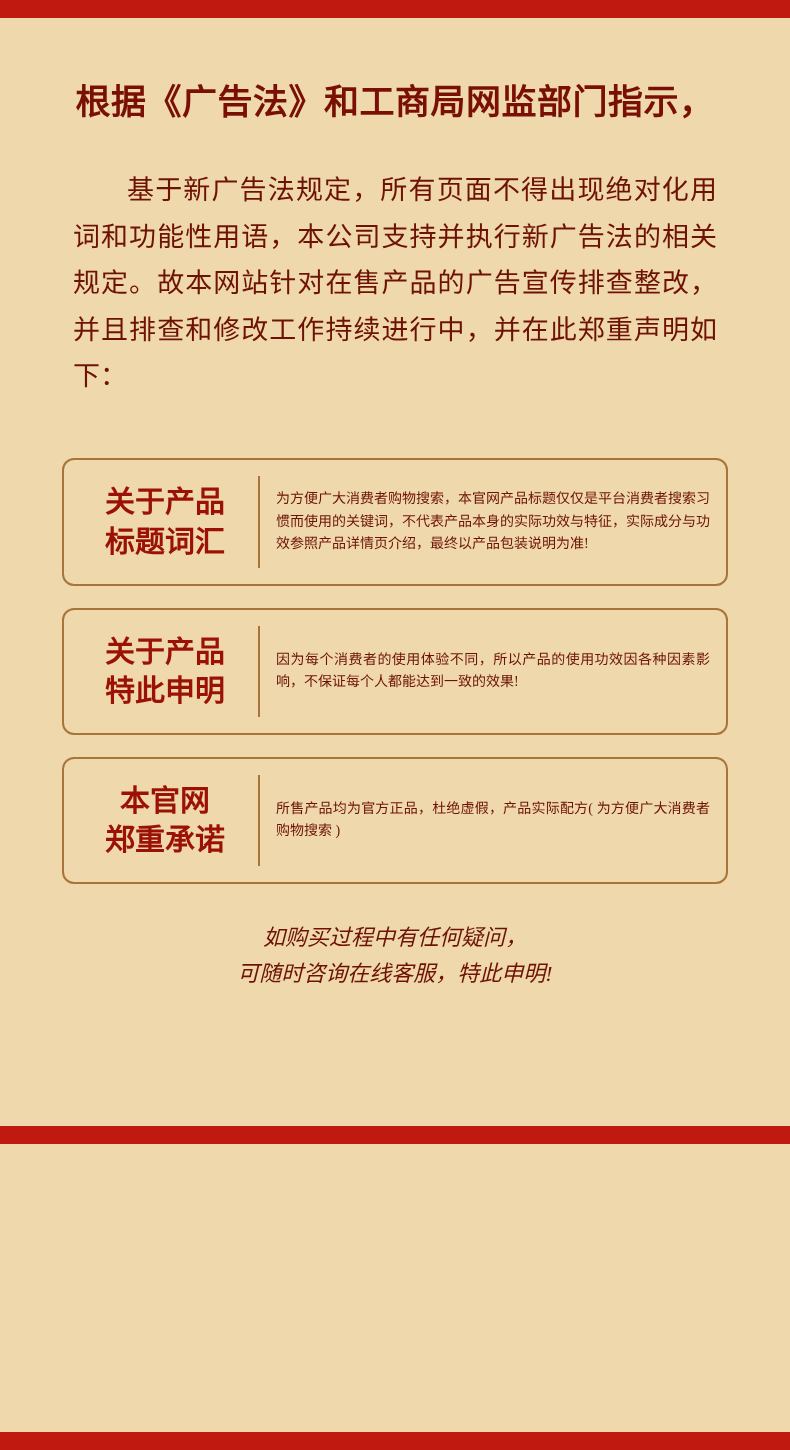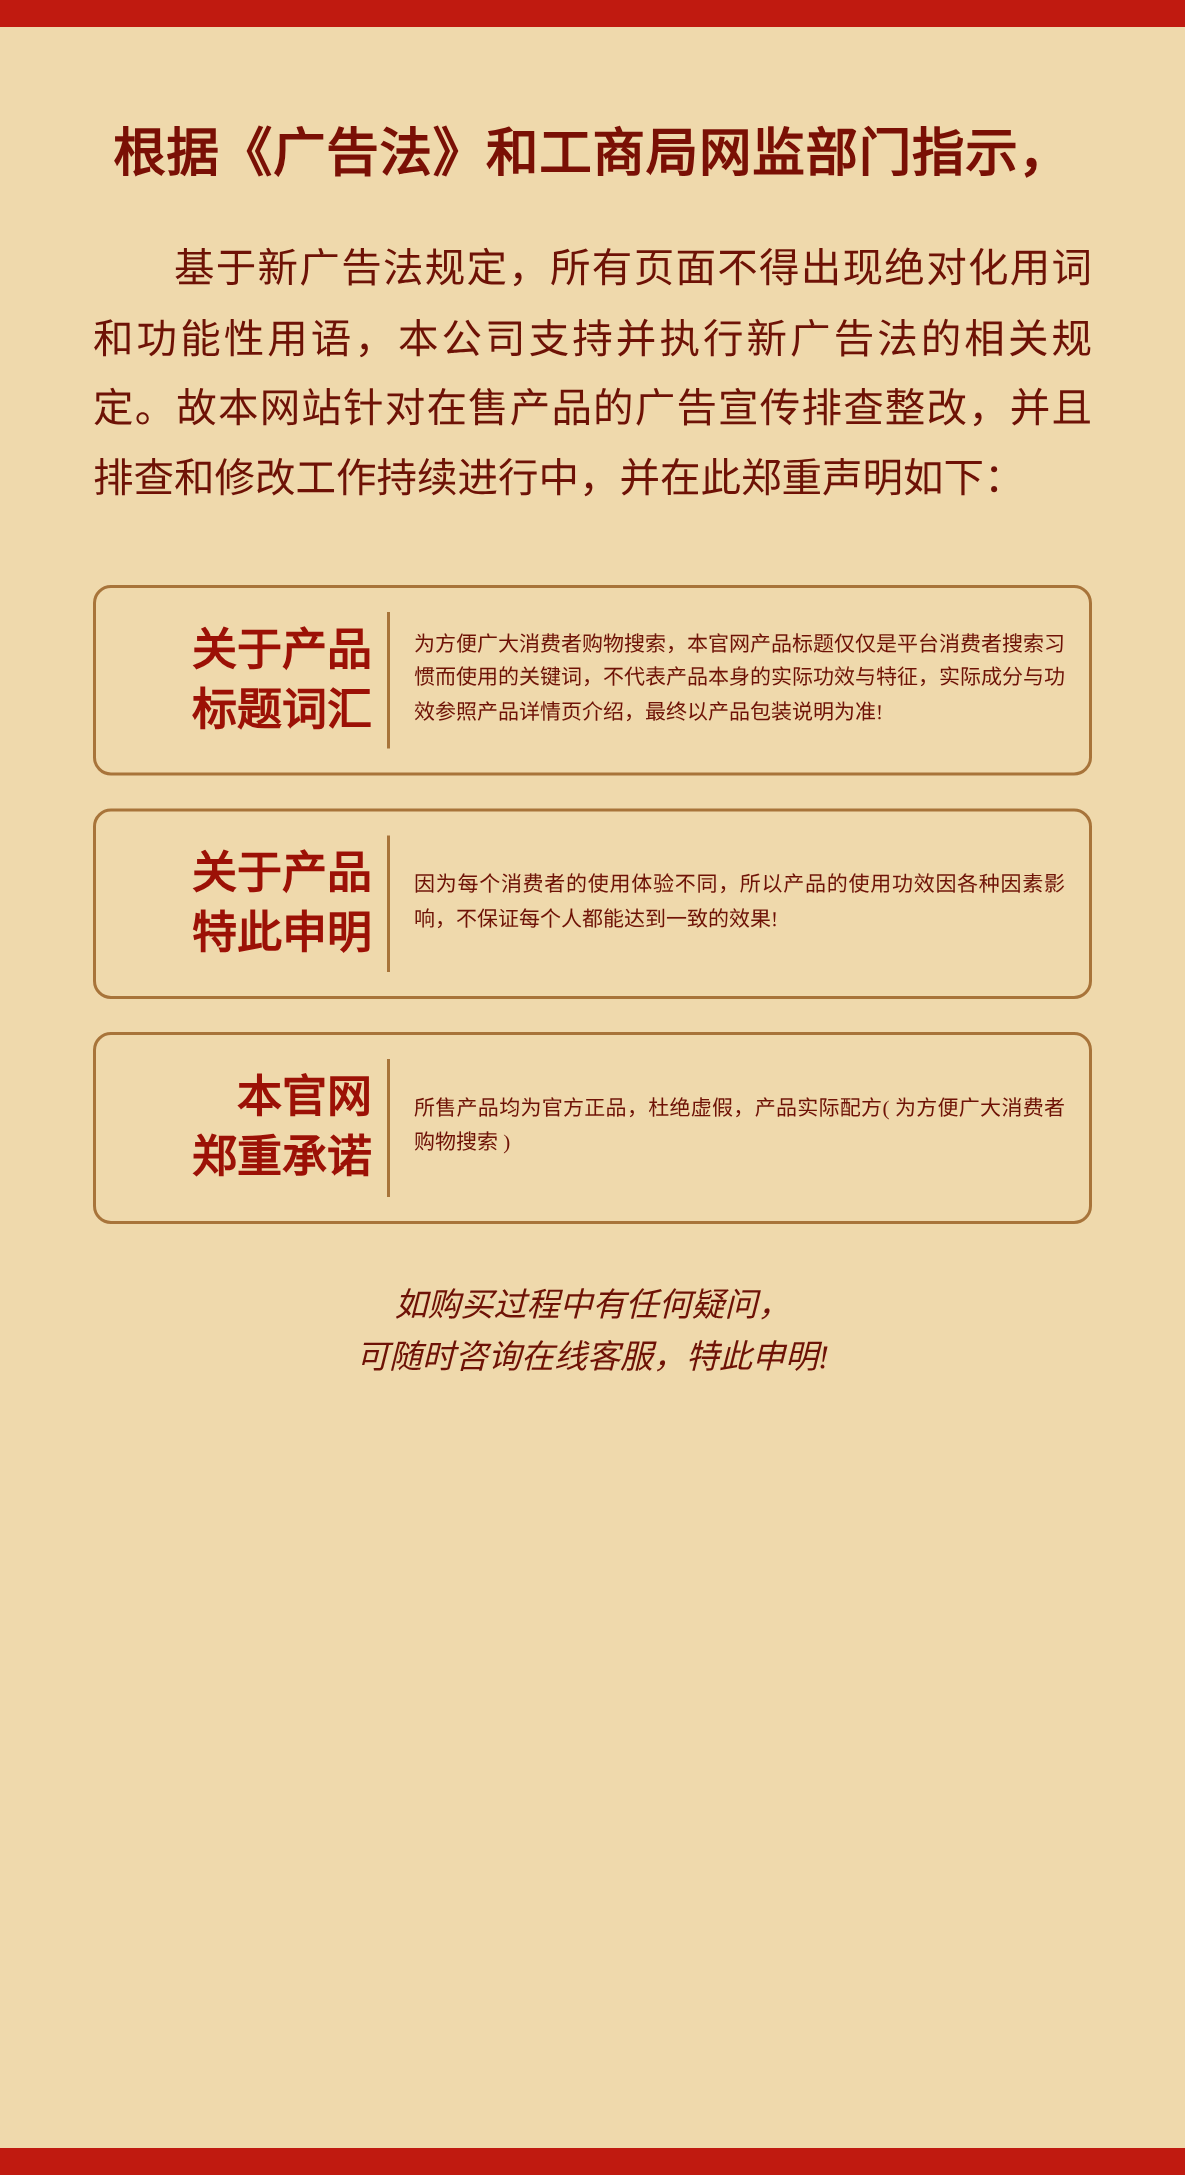--- a/index.html
+++ b/index.html
@@ -9,21 +9,21 @@
   body {
     width: 790px;
     height: 1450px;
     background: #c01a10;
     font-family: "Liberation Serif", "DejaVu Serif", serif;
     overflow: hidden;
   }
   .page {
     position: relative;
     width: 790px;
-    height: 1450px;
+    height: 1144px;
     background: #c01a10;
     box-sizing: border-box;
   }
   .top-bar {
     position: absolute;
     top: 0; left: 0;
     width: 790px;
     height: 18px;
     background: #c01a10;
   }
@@ -51,21 +51,21 @@
     font-weight: bold;
     font-size: 35px;
     line-height: 1.55;
     letter-spacing: 0.5px;
     font-family: "Liberation Serif", "DejaVu Serif", serif;
   }
   .heading .l2 {
     display: block;
   }
   .body-text {
-    margin: 0;
+    margin: 11px;
     padding-top: 26px;
     color: #6e1206;
     font-size: 27px;
     line-height: 1.72;
     text-indent: 2em;
     text-align: justify;
     font-family: "Liberation Serif", "DejaVu Serif", serif;
   }
   .body-text.second {
     padding-top: 30px;
@@ -82,21 +82,21 @@
     box-sizing: border-box;
     background: transparent;
     padding: 16px 14px 16px 8px;
     min-height: 120px;
   }
   .card-title {
     flex: 0 0 188px;
     display: flex;
     flex-direction: column;
     justify-content: center;
-    align-items: flex-end;
+    align-items: center;
     color: #9c1106;
     font-weight: bold;
     font-size: 30px;
     line-height: 1.32;
     border-right: 2px solid #a8743a;
     padding: 6px 10px;
     box-sizing: border-box;
     text-align: center;
   }
   .card-body {

